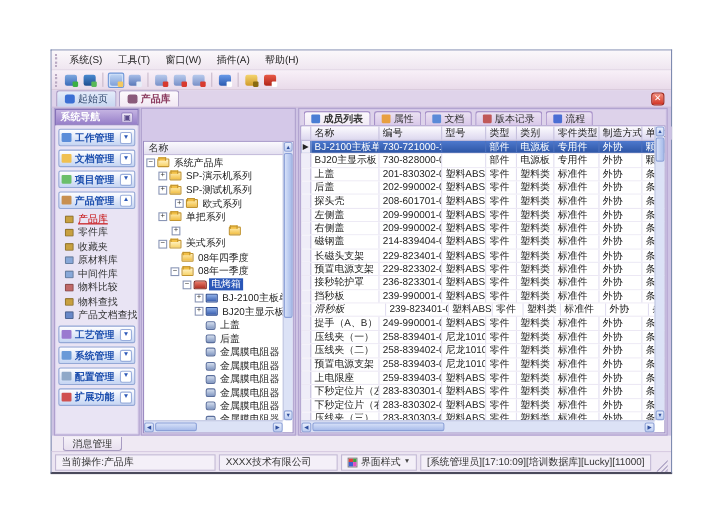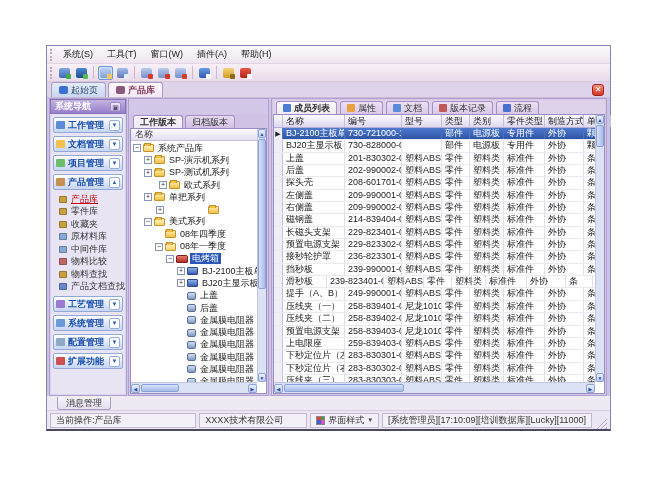--- a/index.html
+++ b/index.html
@@ -275,24 +275,20 @@
           </div>
           <div class="sb-group">
             <span class="sb-gico" style="background: rgb(208, 80, 80);"></span>
             <span class="sb-glabel">扩展功能</span>
             <span class="sb-chev">▼</span>
           </div>
         </div>
     </div>
 
     <div class="treepanel">
-      <div class="vtabs" id="version-tabs">
-          <div class="vtab active">工作版本</div>
-          <div class="vtab">归档版本</div>
-        </div>
       <div class="tree-box">
         <div class="tree-colhead">名称</div>
         <div class="tree-body" id="tree-body">
             <div class="tnode" style="padding-left: 2px;">
               <span class="exp">−</span>
               <span class="t-ico i-folder-open"></span>
               <span class="lbl">系统产品库</span>
             </div>
             <div class="tnode" style="padding-left: 13px;">
               <span class="exp">+</span>
@@ -566,21 +562,21 @@
               <div class="td" style="width: 57px;">239-990001-01X</div>
               <div class="td" style="width: 40px;">塑料ABS</div>
               <div class="td" style="width: 28px;">零件</div>
               <div class="td" style="width: 34px;">塑料类</div>
               <div class="td" style="width: 41px;">标准件</div>
               <div class="td" style="width: 39px;">外协</div>
               <div class="td" style="width: 27px;">条</div>
             </div>
             <div class="trow">
               <div class="td marker" style="width: 9px;"></div>
-              <div class="td" style="width: 44px;">滑秒板</div>
+              <div class="td" style="width: 68px; font-style: italic;">滑秒板</div>
               <div class="td" style="width: 57px;">239-823401-00X</div>
               <div class="td" style="width: 40px;">塑料ABS</div>
               <div class="td" style="width: 28px;">零件</div>
               <div class="td" style="width: 34px;">塑料类</div>
               <div class="td" style="width: 41px;">标准件</div>
               <div class="td" style="width: 39px;">外协</div>
               <div class="td" style="width: 27px;">条</div>
             </div>
             <div class="trow">
               <div class="td marker" style="width: 9px;"></div>

